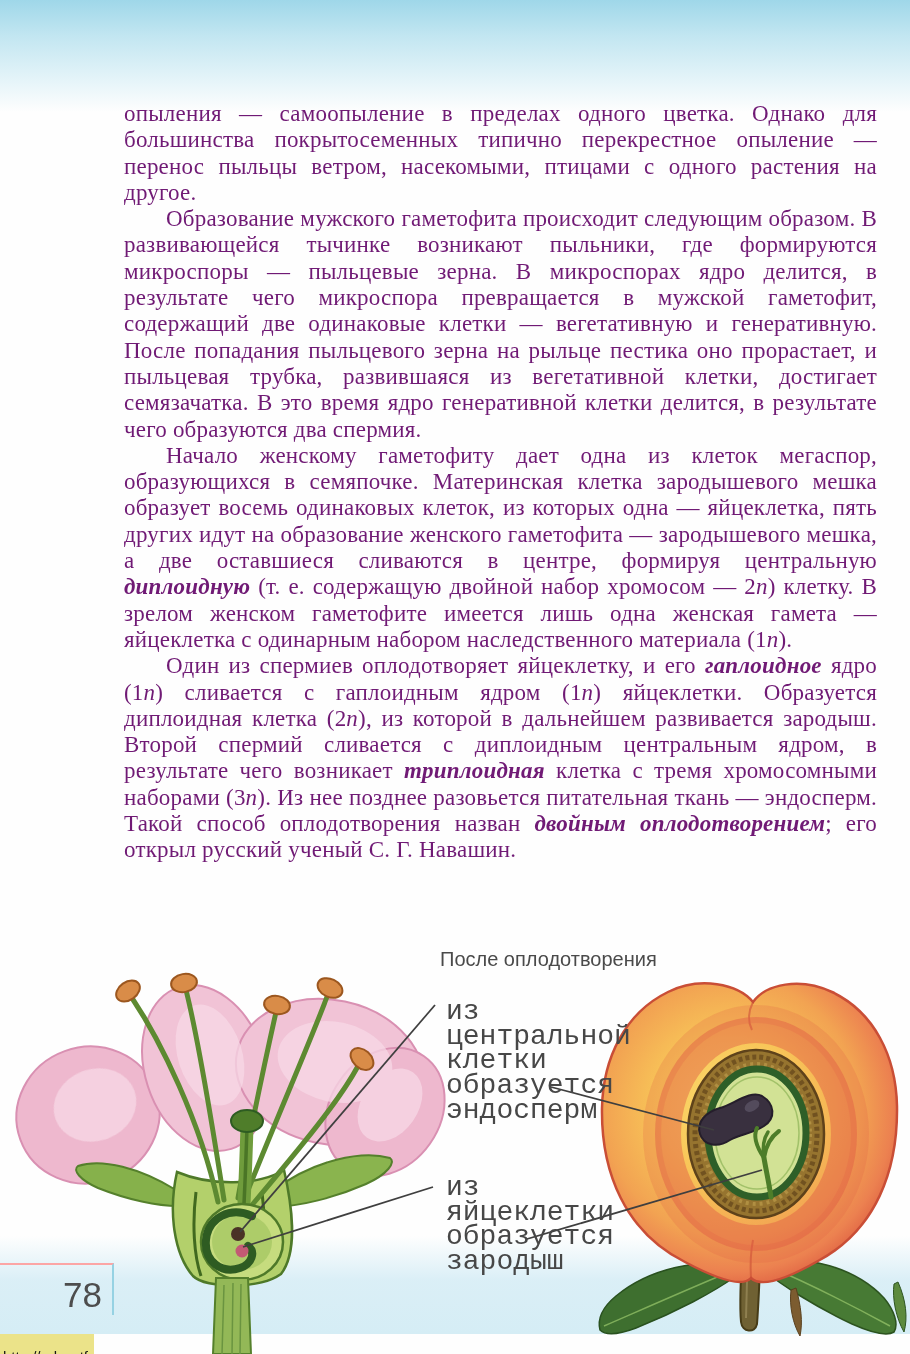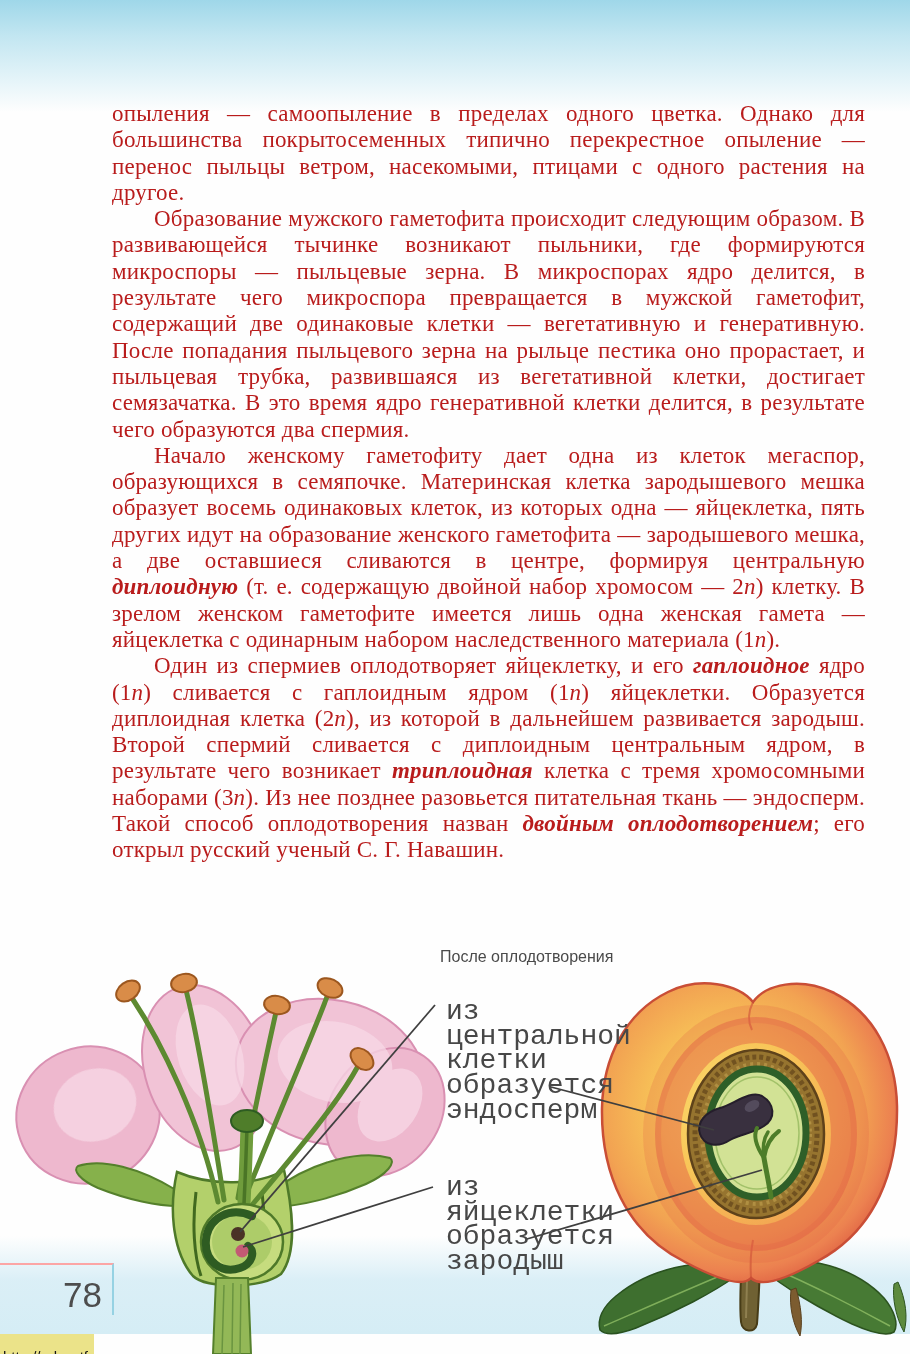--- a/index.html
+++ b/index.html
@@ -2,29 +2,29 @@
 <html><head>
 <meta charset="utf-8">
 <style>
   html,body{margin:0;padding:0;background:#ffffff;}
   #page{position:relative;width:910px;height:1354px;overflow:hidden;
         background:#fefefe;font-family:"Liberation Serif",serif;}
   .top-band{position:absolute;left:0;top:0;width:910px;height:112px;
         background:linear-gradient(180deg,#9fd7e9 0%,#c2e6f1 32%,rgba(255,255,255,0) 100%);}
   .bottom-band{position:absolute;left:0;top:1236px;width:910px;height:98px;
         background:linear-gradient(180deg,rgba(214,237,245,0) 0%,rgba(212,236,245,.85) 45%,#d5edf5 100%);}
-  #article{position:absolute;left:112px;top:101px;width:753px;height:848px;overflow:hidden;
-        font-size:23px;line-height:26.3px;letter-spacing:.2px;color:#b91c1c;
+  #article{position:absolute;left:124px;top:101px;width:753px;height:848px;overflow:hidden;
+        font-size:23px;line-height:26.3px;letter-spacing:.2px;color:#701a75;
         text-align:justify;hyphens:manual;}
   #article p{margin:0;}
   #article p.indent{text-indent:42px;}
   .seg-bolditalic{font-weight:bold;font-style:italic;margin-top:41px;}
   .seg-italic{font-style:italic;}
   .fig-caption{position:absolute;left:440px;top:948px;
-        font-family:"Liberation Sans",sans-serif;font-size:16px;color:#4a4a4a;}
+        font-family:"Liberation Sans",sans-serif;font-size:20px;color:#4a4a4a;}
   .fig-label{position:absolute;font-family:Liberation Mono, monospace;
         font-size:28px;line-height:24.7px;color:#474747;}
   #label-endosperm{left:446px;top:1000px;width:210px;}
   #label-embryo{left:446px;top:1176px;width:210px;}
   .art{position:absolute;left:0;top:0;width:910px;height:1354px;}
   .pagenum-box{position:absolute;left:0;top:1263px;width:112px;height:50px;
         border-top:2px solid #fca5a5;border-right:2px solid #96d2e3;}
   .pagenum{position:absolute;right:10px;top:10px;
         font-family:"Liberation Sans",sans-serif;font-size:35px;color:#4d4d4d;}
   .watermark{position:absolute;left:0px;top:1334px;background:#ebe389;color:#151515;

